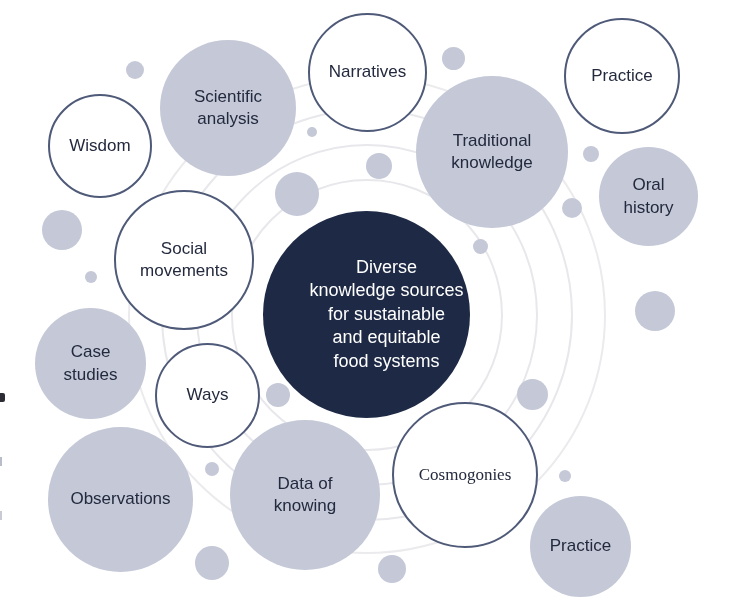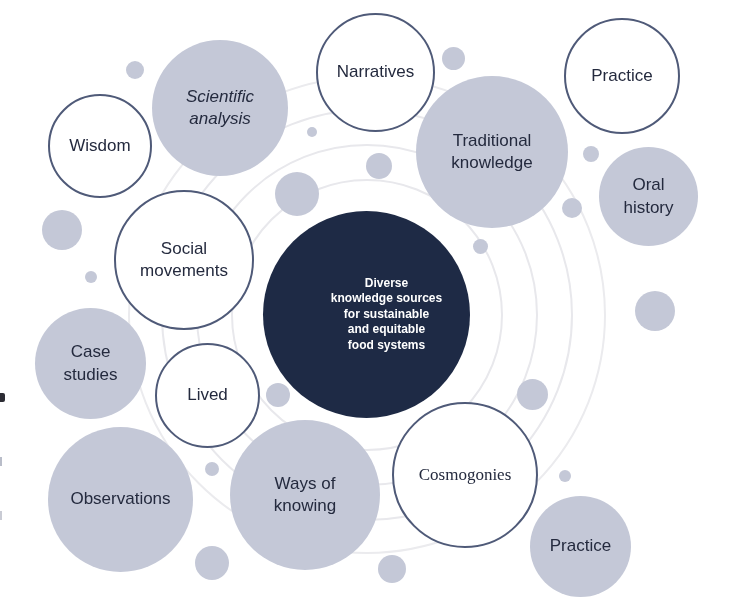--- a/index.html
+++ b/index.html
@@ -50,22 +50,22 @@
   .center-node {
     position: absolute;
     border-radius: 50%;
     background: #1e2a45;
     display: flex;
     align-items: center;
     justify-content: center;
     text-align: center;
   }
   .center-node .label {
-    font-size: 12px;
-    font-weight: bold;
+    font-size: 18px;
+    font-weight: normal;
     line-height: 1.3;
     color: #ffffff;
     white-space: pre-line;
     margin-left: 40px;
   }
   .edge-artifact {
     position: absolute;
     left: 0;
   }
 </style>
@@ -99,25 +99,25 @@
   <div class="dot" style="left:517px; top:379px; width:31px; height:31px;"></div>
   <div class="dot" style="left:559px; top:470px; width:12px; height:12px;"></div>
 
   <div class="edge-artifact" style="top:393px; width:5px; height:9px; background:#2c2c34; border-radius:0 2px 2px 0;"></div>
   <div class="edge-artifact" style="top:457px; width:2px; height:9px; background:#b9bdc9;"></div>
   <div class="edge-artifact" style="top:511px; width:2px; height:9px; background:#c9cbd4;"></div>
 
   <div class="node outlined" style="left:48px;  top:94px;  width:104px; height:104px;text-align:center;">
     <span class="label">Wisdom</span>
   </div>
-  <div class="node filled" style="left:152px; top:40px;  width:136px; height:136px;font-style:italic;">
+  <div class="node filled" style="left:160px; top:40px;  width:136px; height:136px;">
     <span class="label">Scientific
 analysis</span>
   </div>
-  <div class="node outlined" style="left:316px; top:13px;  width:119px; height:119px;align-items:center;">
+  <div class="node outlined" style="left:308px; top:13px;  width:119px; height:119px;align-items:center;">
     <span class="label">Narratives</span>
   </div>
   <div class="node outlined" style="left:564px; top:18px;  width:116px; height:116px;">
     <span class="label">Practice</span>
   </div>
   <div class="node filled" style="left:416px; top:76px;  width:152px; height:152px;">
     <span class="label">Traditional
 knowledge</span>
   </div>
   <div class="node outlined" style="left:114px; top:190px; width:140px; height:140px;">
@@ -126,27 +126,27 @@
   </div>
   <div class="node filled" style="left:599px; top:147px; width:99px;  height:99px;">
     <span class="label">Oral
 history</span>
   </div>
   <div class="node filled" style="left:35px;  top:308px; width:111px; height:111px;">
     <span class="label">Case
 studies</span>
   </div>
   <div class="node outlined" style="left:155px; top:343px; width:105px; height:105px;">
-    <span class="label">Lived</span>
+    <span class="label">Ways</span>
   </div>
   <div class="node filled" style="left:48px;  top:427px; width:145px; height:145px;">
     <span class="label">Observations</span>
   </div>
   <div class="node filled" style="left:230px; top:420px; width:150px; height:150px;">
-    <span class="label">Ways of
+    <span class="label">Data of
 knowing</span>
   </div>
   <div class="node outlined" style="left:392px; top:402px; width:146px; height:146px;font-family:Liberation Serif, serif;">
     <span class="label">Cosmogonies</span>
   </div>
   <div class="node filled" style="left:530px; top:496px; width:101px; height:101px;">
     <span class="label">Practice</span>
   </div>
 
   <div class="center-node" style="left:263px; top:211px; width:207px; height:207px;">

